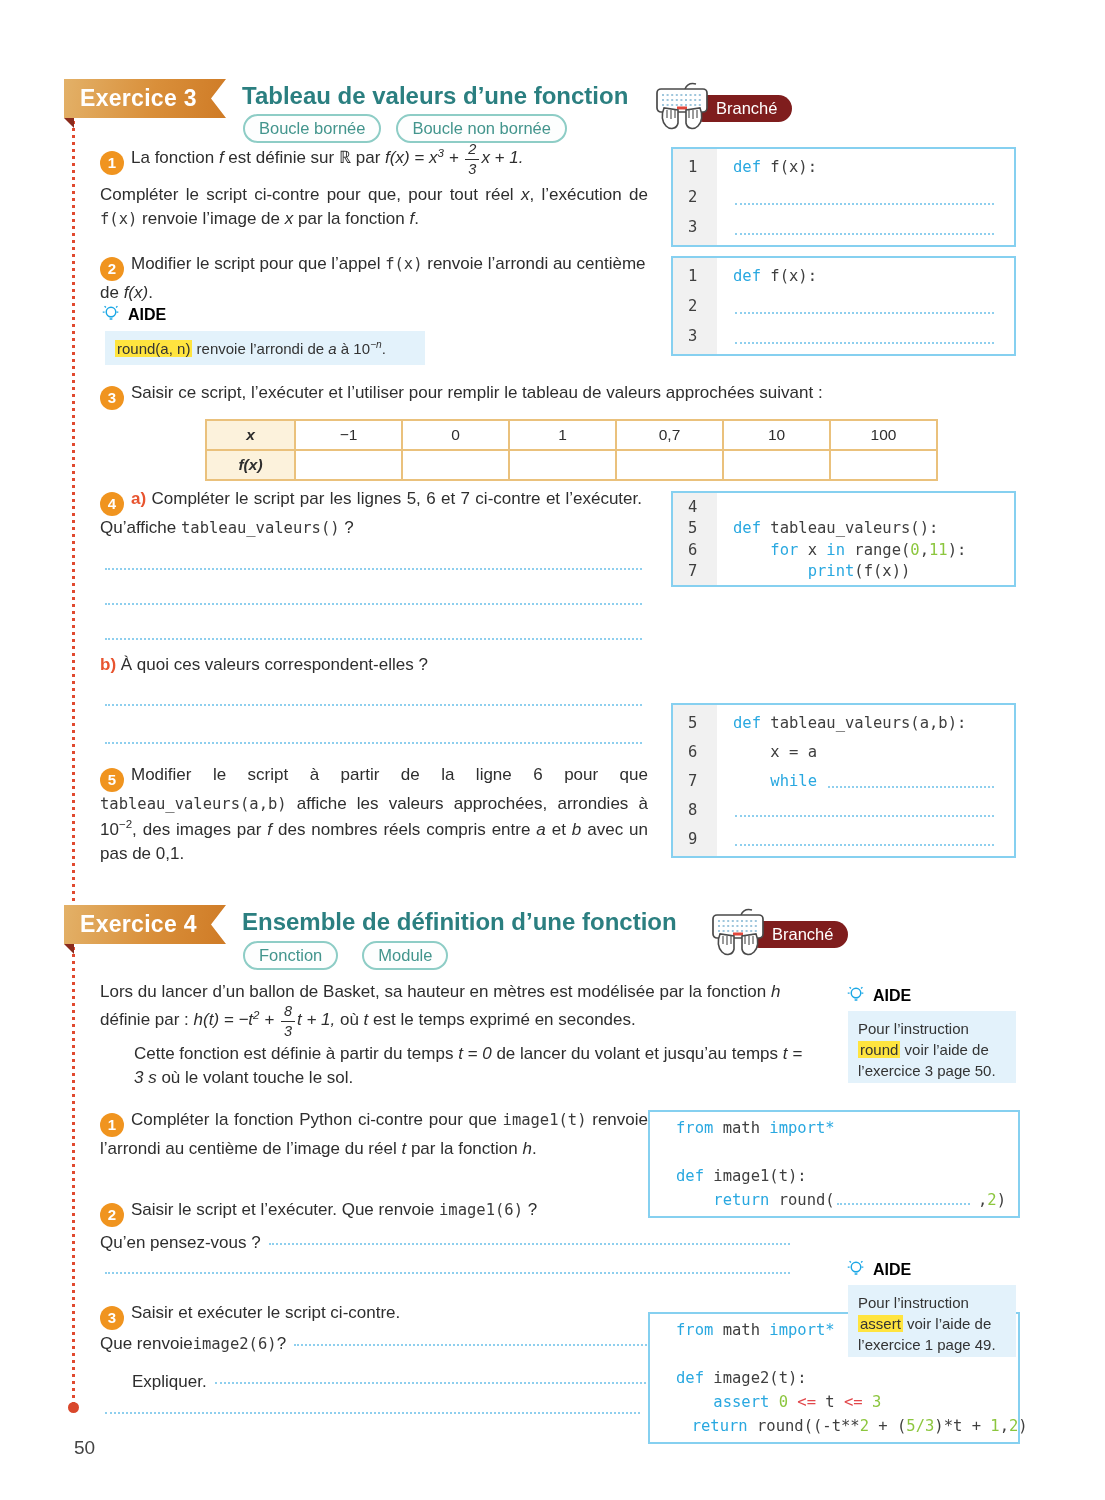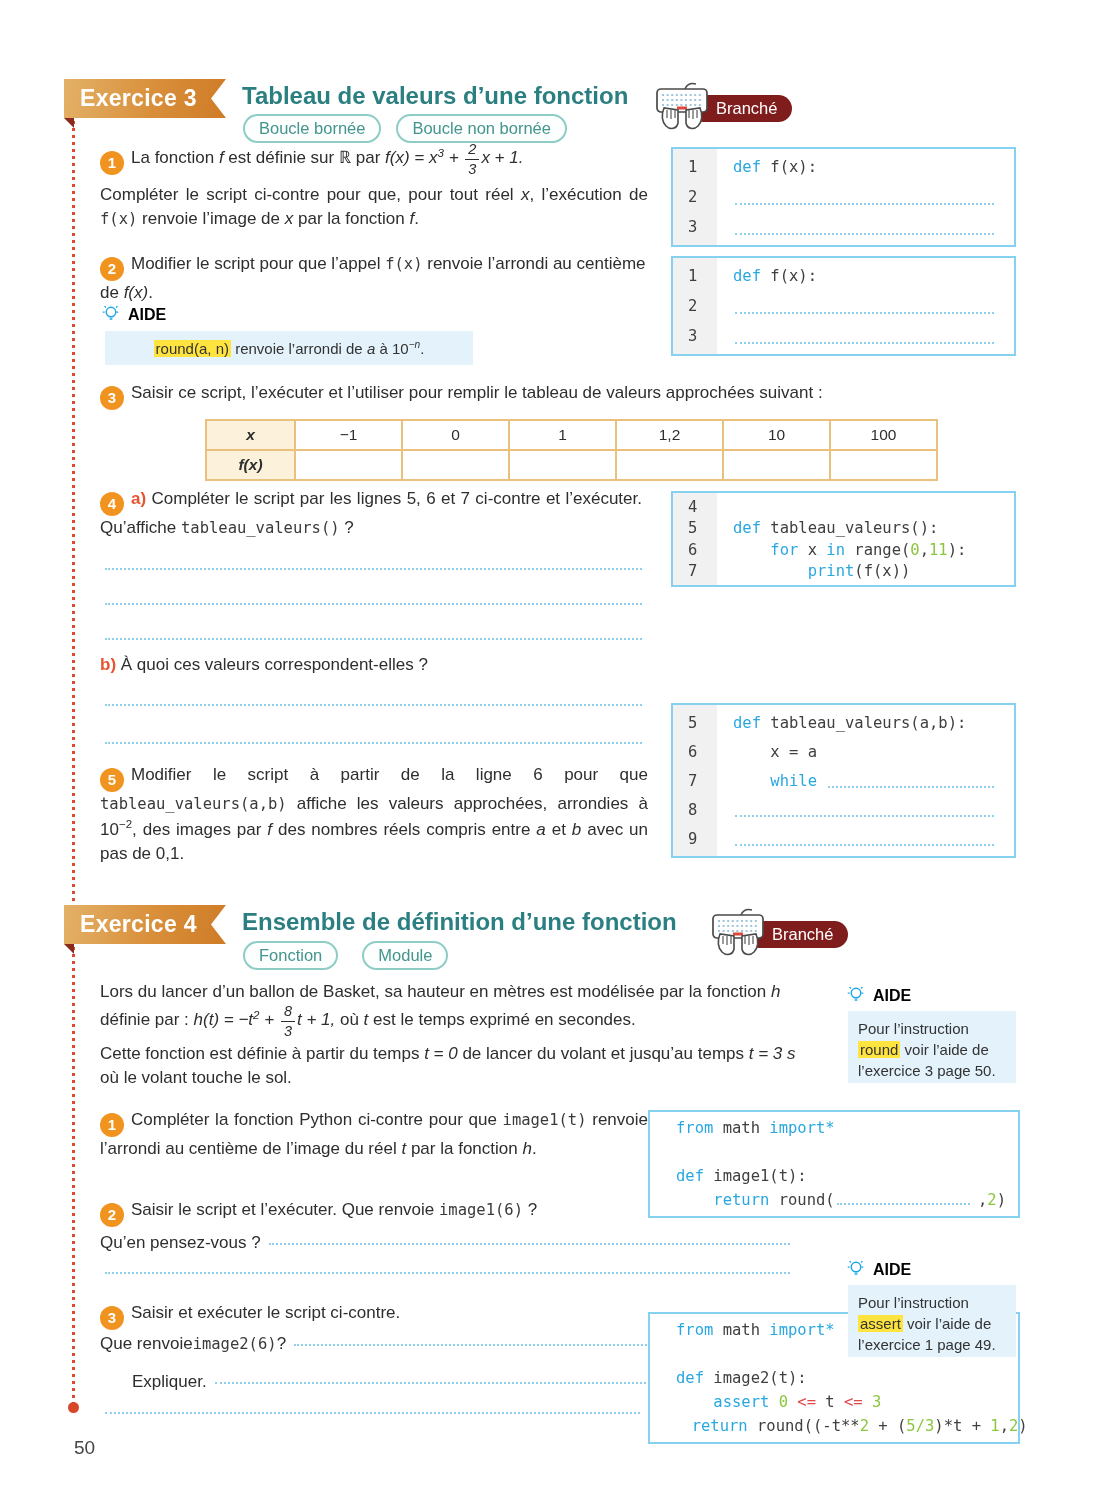--- a/index.html
+++ b/index.html
@@ -172,36 +172,36 @@
   <div class="abs aide-label" style="left:100px;top:302px;">
     <span>
       <svg width="22" height="22" viewBox="0 0 24 24">
         <circle cx="12" cy="11" r="5.2" fill="none" stroke="#1ba7e5" stroke-width="1.6"></circle>
         <path d="M10 16 h4 M10.5 18.5 h3" stroke="#1ba7e5" stroke-width="1.5" fill="none"></path>
         <path d="M3 11 h3 M18 11 h3 M5 4.5 l2.2 2.2 M19 4.5 l-2.2 2.2" stroke="#1ba7e5" stroke-width="1.5" stroke-dasharray="2 1.6"></path>
       </svg>
     </span>
     <span>AIDE</span>
   </div>
-  <div class="abs aide-box" style="left:105px;top:331px;width:368px;height:34px;text-align:center;">
+  <div class="abs aide-box" style="left:105px;top:331px;width:320px;height:34px;">
     <span class="hl code-like">round(a, n)</span><span> renvoie l’arrondi de </span><span class="mi">a</span><span> à 10</span><sup class="mi">−n</sup><span>.</span>
   </div>
 
   <div class="abs q" style="left:100px;top:381px;width:820px;">
     <span class="qnum">3</span><span>Saisir ce script, l’exécuter et l’utiliser pour remplir le tableau de valeurs approchées suivant :</span>
   </div>
 
   <table class="vals abs" style="left:205px;top:419px;">
     <tbody>
         <tr>
       <td class="hd">x</td>
       <td>−1</td>
       <td>0</td>
       <td>1</td>
-      <td>1,2</td>
+      <td>0,7</td>
       <td>10</td>
       <td>100</td>
     </tr>
     <tr>
       <td class="hd">f(x)</td>
       <td></td>
       <td></td>
       <td></td>
       <td></td>
       <td></td>
@@ -297,21 +297,21 @@
   <div class="abs tags" style="left:243px;top:941px;gap:24px;">
     <span class="tag">Fonction</span>
     <span class="tag">Module</span>
   </div>
 
   <div class="abs q" style="left:100px;top:980px;width:705px;">
     <span>Lors du lancer d’un ballon de Basket, sa hauteur en mètres est modélisée par la fonction </span><span class="mi">h</span><span> définie par : </span><span class="mi">h(t) = −t</span><sup class="mi">2</sup><span class="mi"> + </span><span class="frac">
         <span class="fnum">8</span>
         <span class="fden">3</span>
       </span><span class="mi">t + 1,</span><span> où </span><span class="mi">t</span><span> est le temps exprimé en secondes.</span>
-    <div style="margin-top:4px;">
+    <div style="margin-top:4px;margin-left:34px;">
       <span>Cette fonction est définie à partir du temps </span><span class="mi">t = 0</span><span> de lancer du volant et jusqu’au temps </span><span class="mi">t = 3 s</span><span> où le volant touche le sol.</span>
     </div>
   </div>
 
   <div class="abs aide-label" style="left:845px;top:983px;">
     <span>
       <svg width="22" height="22" viewBox="0 0 24 24">
         <circle cx="12" cy="11" r="5.2" fill="none" stroke="#1ba7e5" stroke-width="1.6"></circle>
         <path d="M10 16 h4 M10.5 18.5 h3" stroke="#1ba7e5" stroke-width="1.5" fill="none"></path>
         <path d="M3 11 h3 M18 11 h3 M5 4.5 l2.2 2.2 M19 4.5 l-2.2 2.2" stroke="#1ba7e5" stroke-width="1.5" stroke-dasharray="2 1.6"></path>

